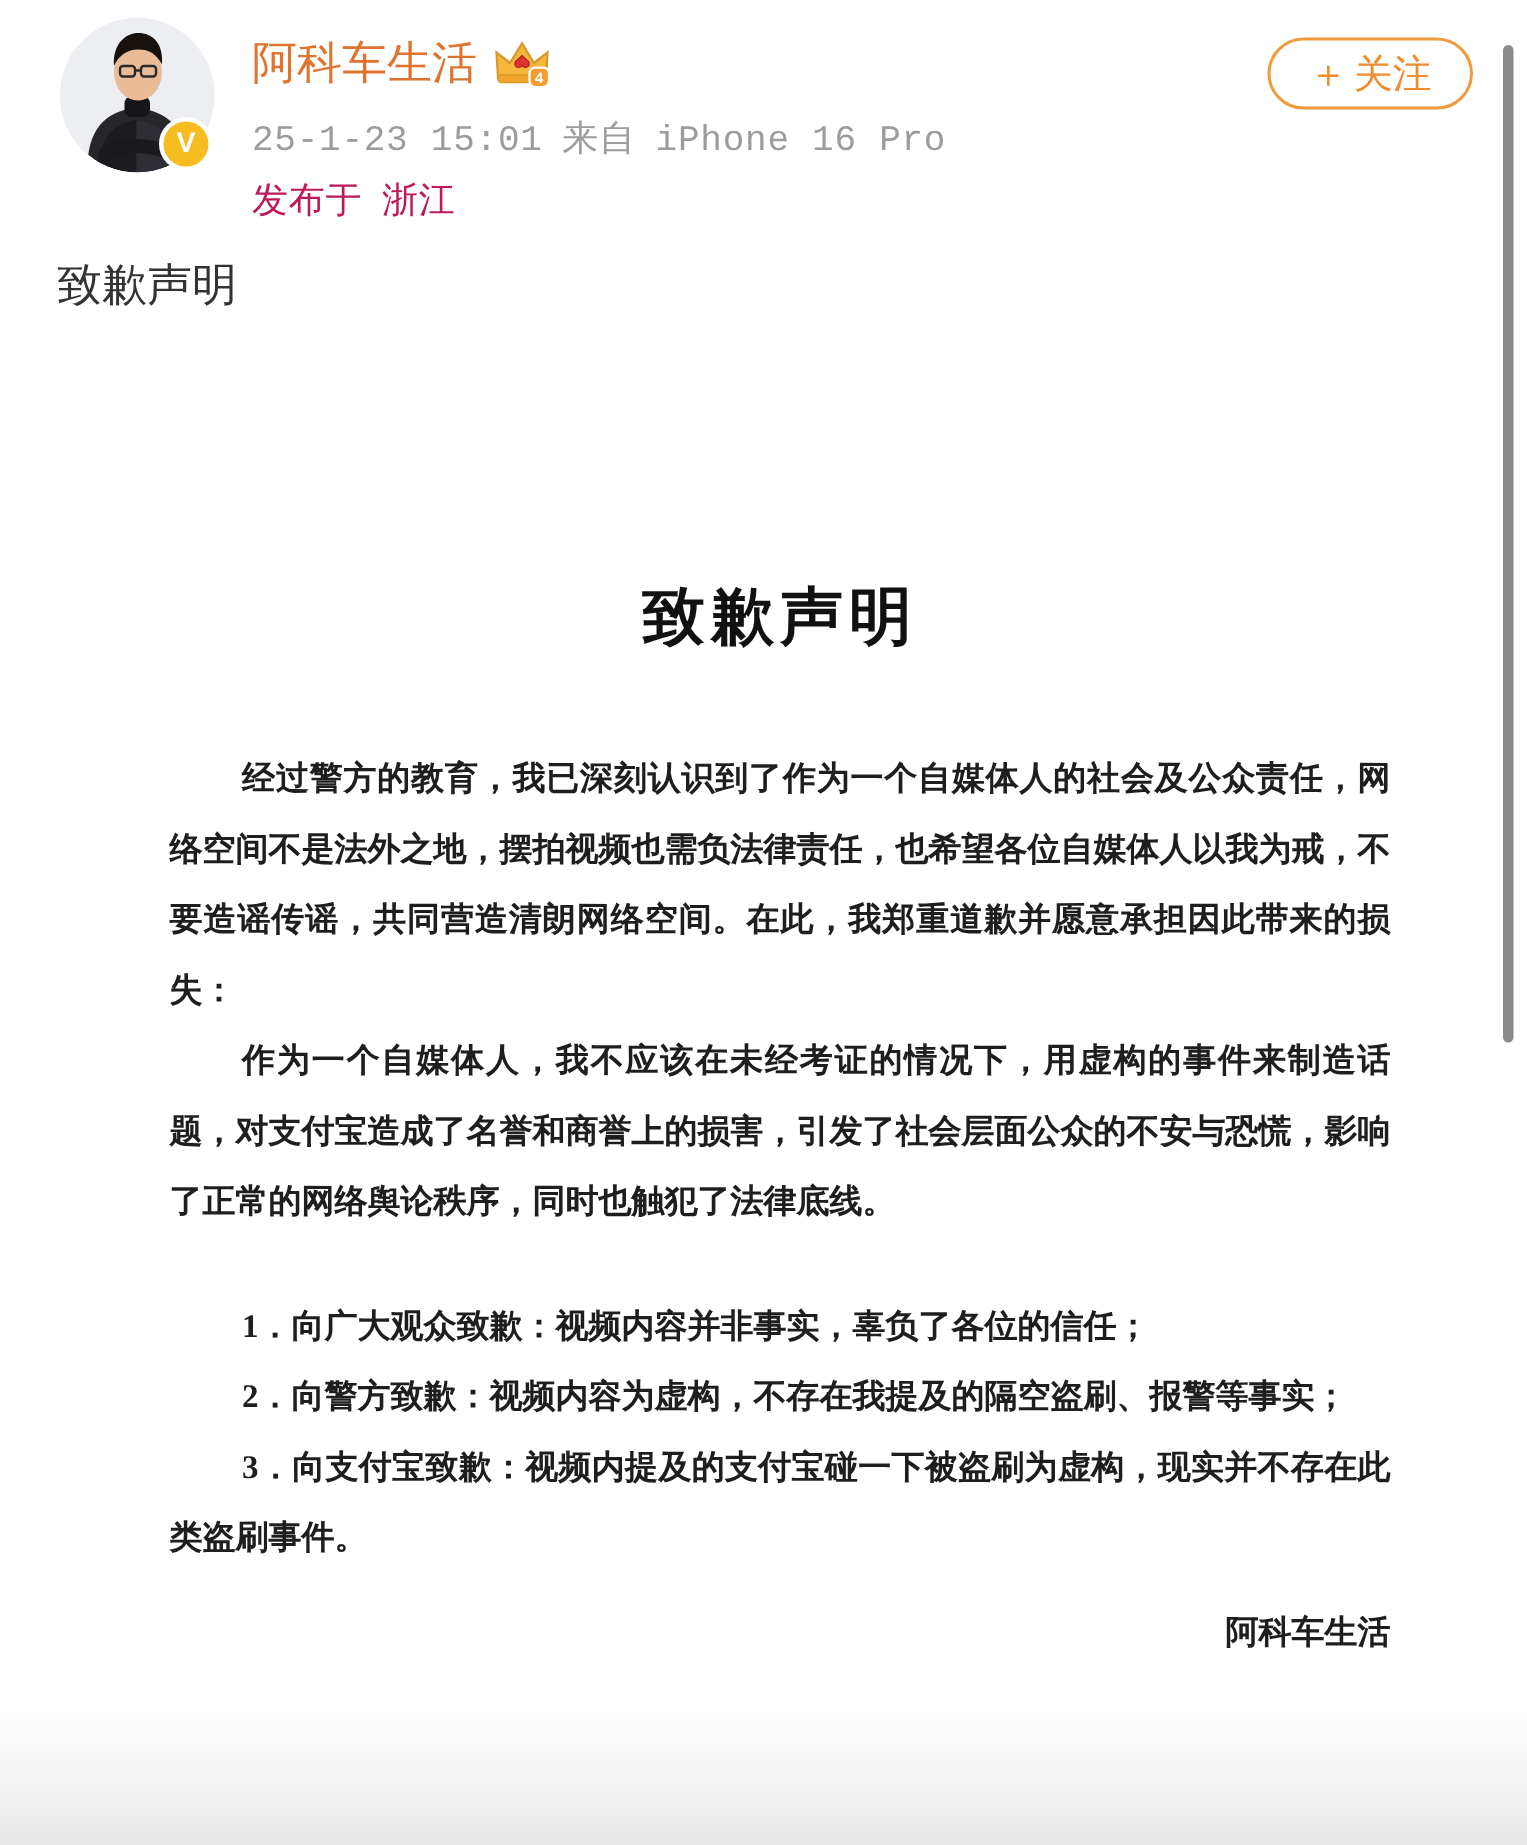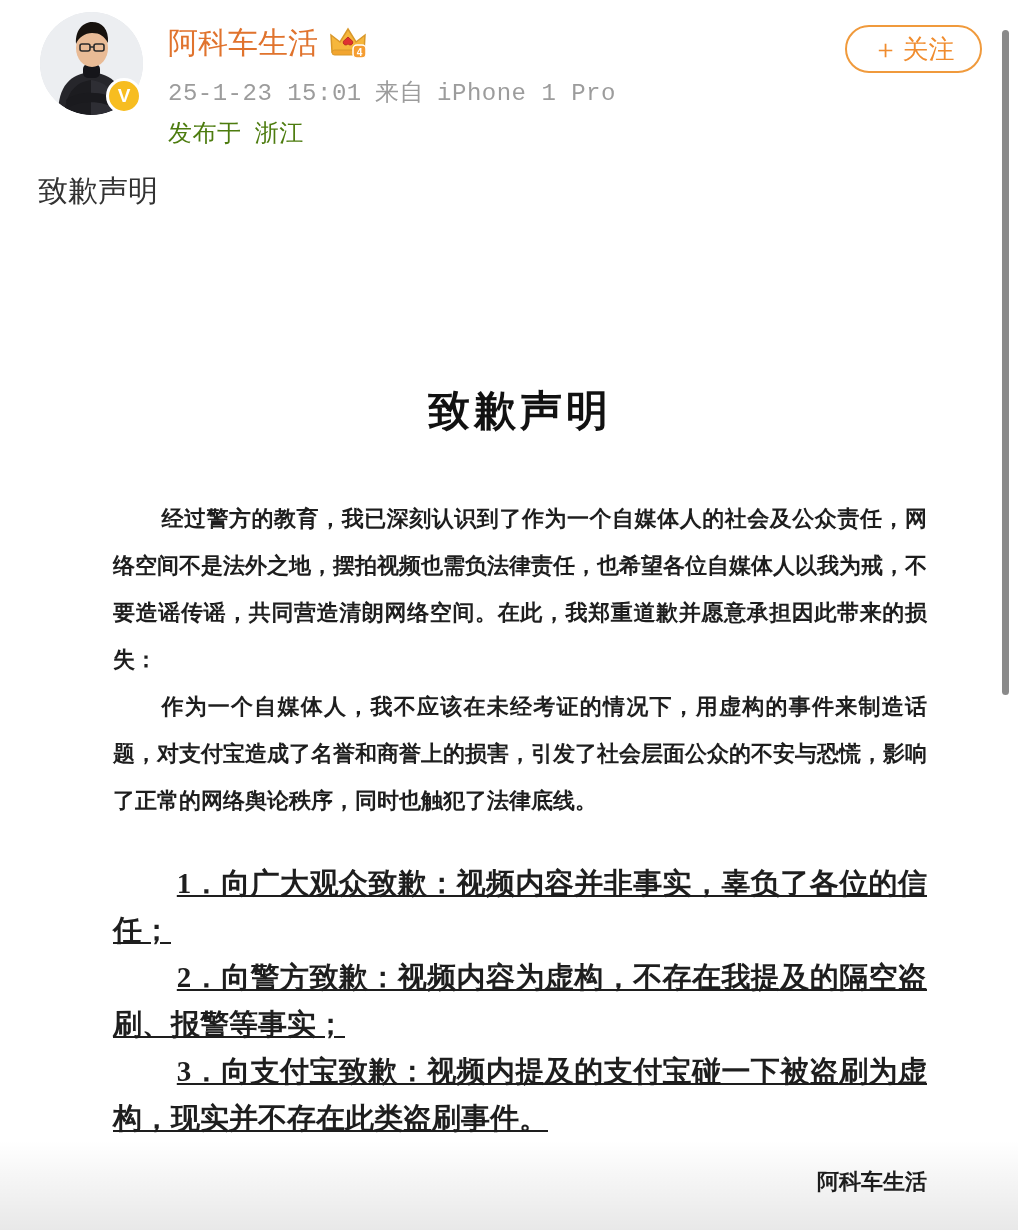--- a/index.html
+++ b/index.html
@@ -37,21 +37,21 @@
     text-decoration: none; line-height: 38px;
   }
   .vip-crown { width: 40px; height: 36px; display: inline-block; }
   .meta-row {
     position: absolute; left: 168px; top: 76px;
     font-size: 24px; color: #9c9c9c; letter-spacing: 0.5px;
   }
   .meta-row span { margin-right: 6px; font-family: Liberation Mono, monospace; }
   .loc-row {
     position: absolute; left: 168px; top: 117px;
-    font-size: 24px; color: #4d7c0f; letter-spacing: 0.5px;
+    font-size: 24px; color: #be185d; letter-spacing: 0.5px;
   }
   .loc-row span { margin-right: 6px; }
   .follow-btn {
     position: absolute; right: 36px; top: 25px;
     height: 48px; min-width: 137px;
     border: 2px solid #f09a3c; border-radius: 25px;
     background: #ffffff; color: #f08c2e;
     font-size: 26px; font-family: "Liberation Sans", sans-serif;
     display: flex; align-items: center; justify-content: center;
     gap: 4px; padding: 0 22px; cursor: pointer;
@@ -76,24 +76,23 @@
     text-align: center; letter-spacing: 4px;
     margin: 0 0 56px 0;
   }
   .letter .para {
     font-size: 22px; line-height: 47px;
     text-align: justify; text-indent: 2.2em;
     margin: 0 0 36px 0;
   }
   .letter .para.no-gap { margin-bottom: 0; }
   .letter .list-item {
-    font-size: 29px; line-height: 47px;
+    font-size: 22px; line-height: 47px;
     text-align: justify; text-indent: 2.2em;
     margin: 0;
-    text-decoration: underline;
   }
   .letter .sig {
     font-size: 22px; line-height: 47px;
     text-align: right; margin-top: 16px;
   }
 
   
   .scrollbar-thumb {
     position: absolute; right: 9px; top: 30px;
     width: 7px; height: 665px;
@@ -151,21 +150,21 @@
       <path d="M20,12 l3.2,3 a2.6,2.6 0 1 1 -3.2,3.8 a2.6,2.6 0 1 1 -3.2,-3.8 Z" fill="#e03131" stroke="#b32020" stroke-width="0.8"></path>
       <rect x="25" y="20" width="13" height="13" rx="4" fill="#f59d31" stroke="#ffffff" stroke-width="1.5"></rect>
       <text x="31.5" y="30.5" font-size="10" font-weight="bold" fill="#ffffff" text-anchor="middle" font-family="Liberation Sans, sans-serif">4</text>
     </svg>
   </span>
 </div>
 
 <div class="meta-row">
   <span>25-1-23 15:01</span>
   <span>来自</span>
-  <span>iPhone 1 Pro</span>
+  <span>iPhone 16 Pro</span>
 </div>
 
 <div class="loc-row">
   <span>发布于</span>
   <span>浙江</span>
 </div>
 
 <button class="follow-btn">
   <span>＋</span>
   <span>关注</span>

